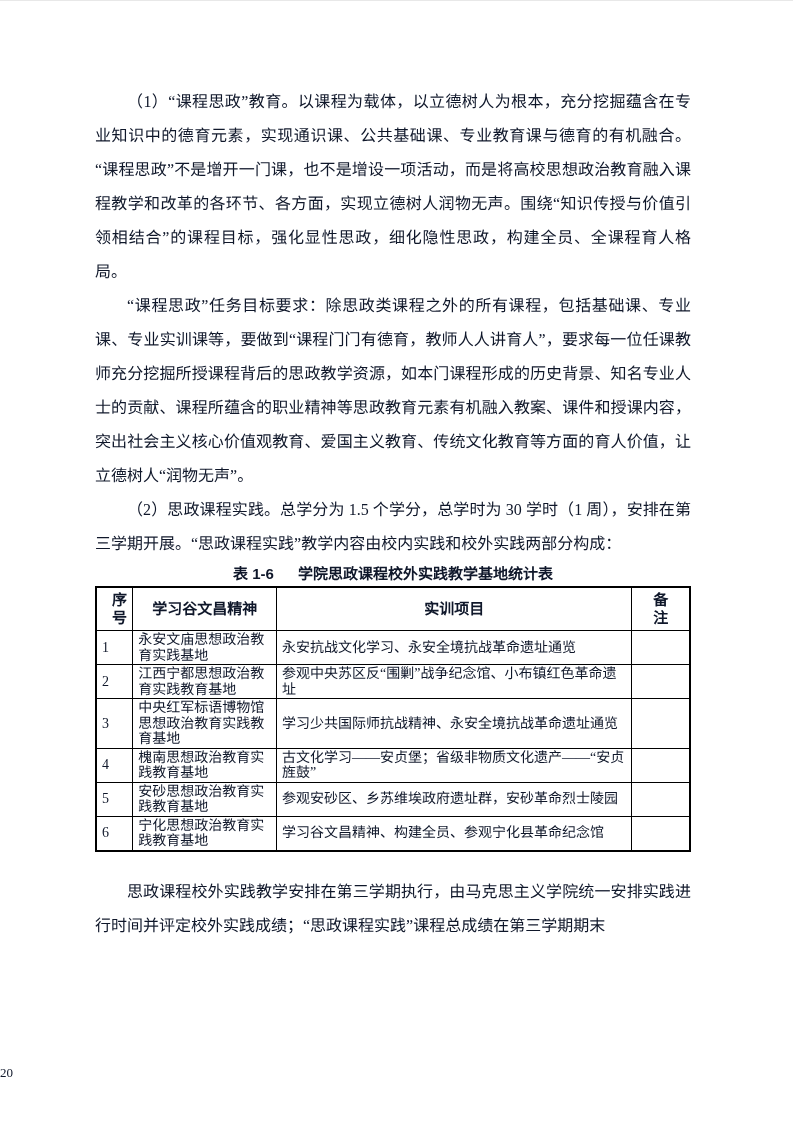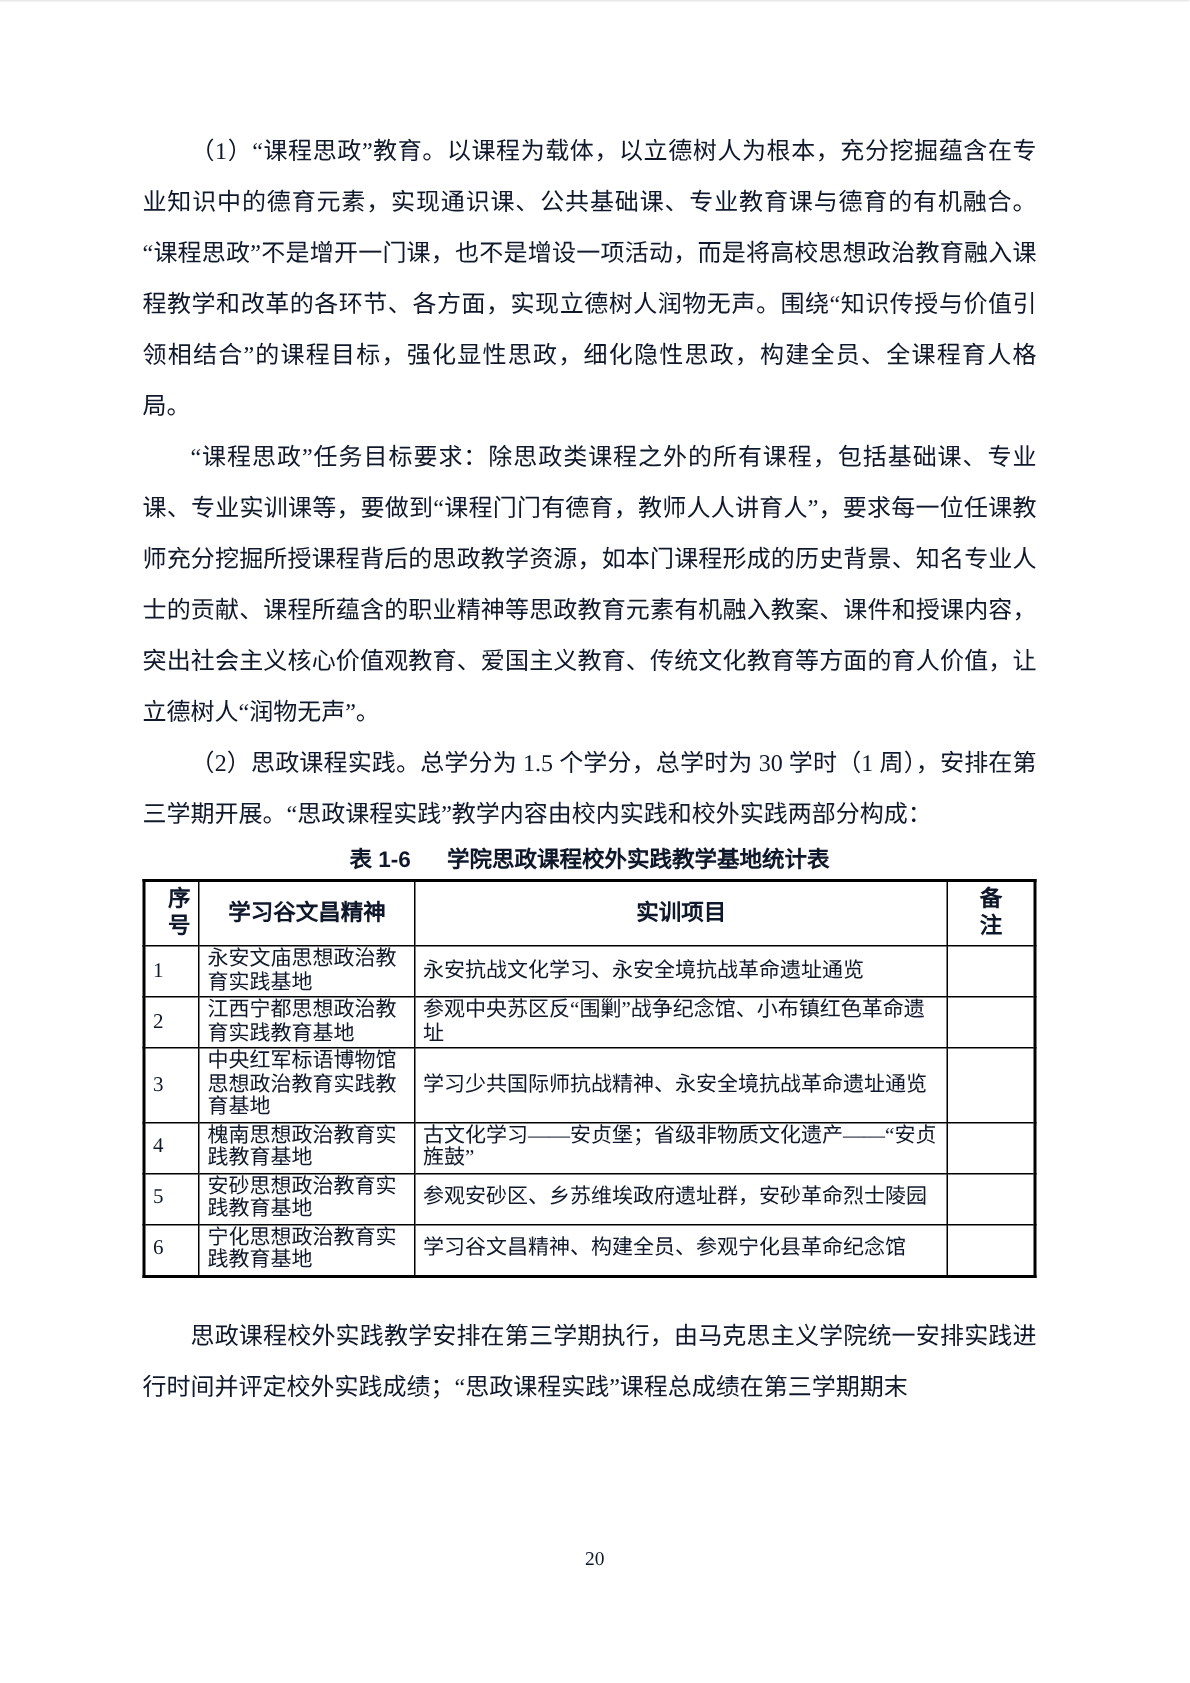--- a/index.html
+++ b/index.html
@@ -79,22 +79,22 @@
   td.c-proj {
     padding: 1px 8px;
   }
   p.after-table {
     margin-top: 23px;
   }
   .page-number {
     position: absolute;
     left: 0;
     right: 0;
-    top: 1030px;
-    text-align: center;
+    top: 1064px;
+    text-align: left;
     font-size: 13px;
     line-height: 16px;
   }
   .col-no   { width: 6.2%; }
   .col-base { width: 24.2%; }
   .col-proj { width: 59.8%; }
   .col-note { width: 9.8%; }
 </style>
 </head>
 <body>

